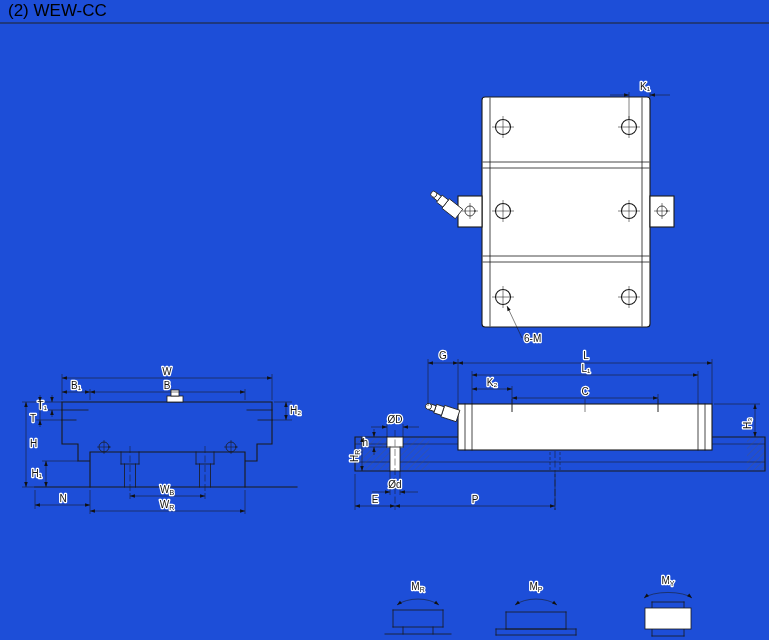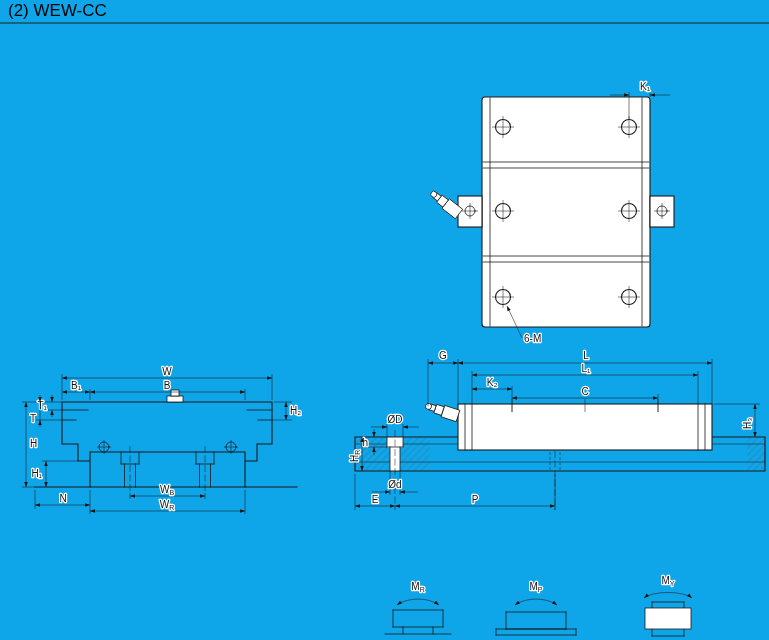--- a/index.html
+++ b/index.html
@@ -1,16 +1,16 @@
 <!DOCTYPE html>
 <html><head>
 <meta charset="utf-8">
 <style>
   html,body{margin:0;padding:0;background:#fff}
-  .page{width:769px;height:640px;background:#0ea5e9;position:relative;font-family:"Liberation Sans",sans-serif;overflow:hidden}
+  .page{width:769px;height:640px;background:#1d4ed8;position:relative;font-family:"Liberation Sans",sans-serif;overflow:hidden}
   svg{display:block}
   .ol {stroke:#1a1a1a;stroke-width:1.1;fill:none;stroke-linecap:square}
   .olw{stroke:#1a1a1a;stroke-width:1.1;fill:#ffffff}
   .ol2{stroke:#1a1a1a;stroke-width:0.8;fill:none;stroke-linecap:square}
   .ol2w{stroke:#1a1a1a;stroke-width:0.8;fill:#ffffff}
   .thin{stroke:#1a1a1a;stroke-width:0.55;fill:none}
   .dim {stroke:#1a1a1a;stroke-width:0.55;fill:none}
   .cl  {stroke:#1a1a1a;stroke-width:0.5;fill:none;stroke-dasharray:7 2.5}
   .hid {stroke:#1a1a1a;stroke-width:0.5;fill:none;stroke-dasharray:3 2}
   .lbl {font-family:"Liberation Sans",sans-serif;font-size:10px;fill:#111;

